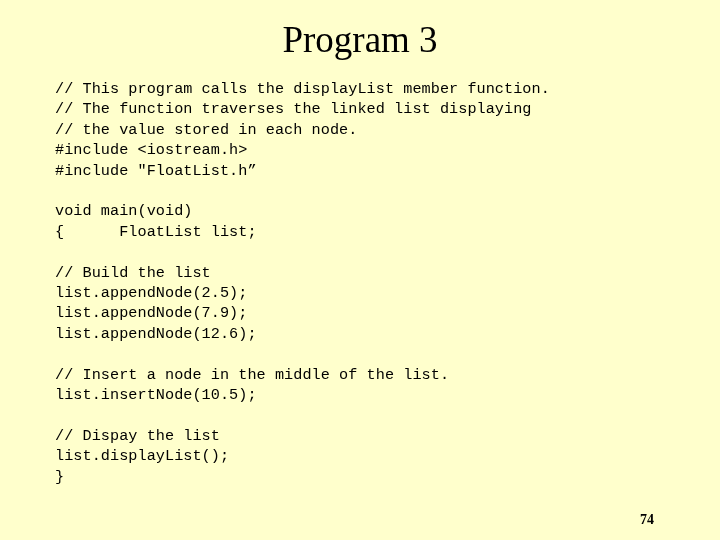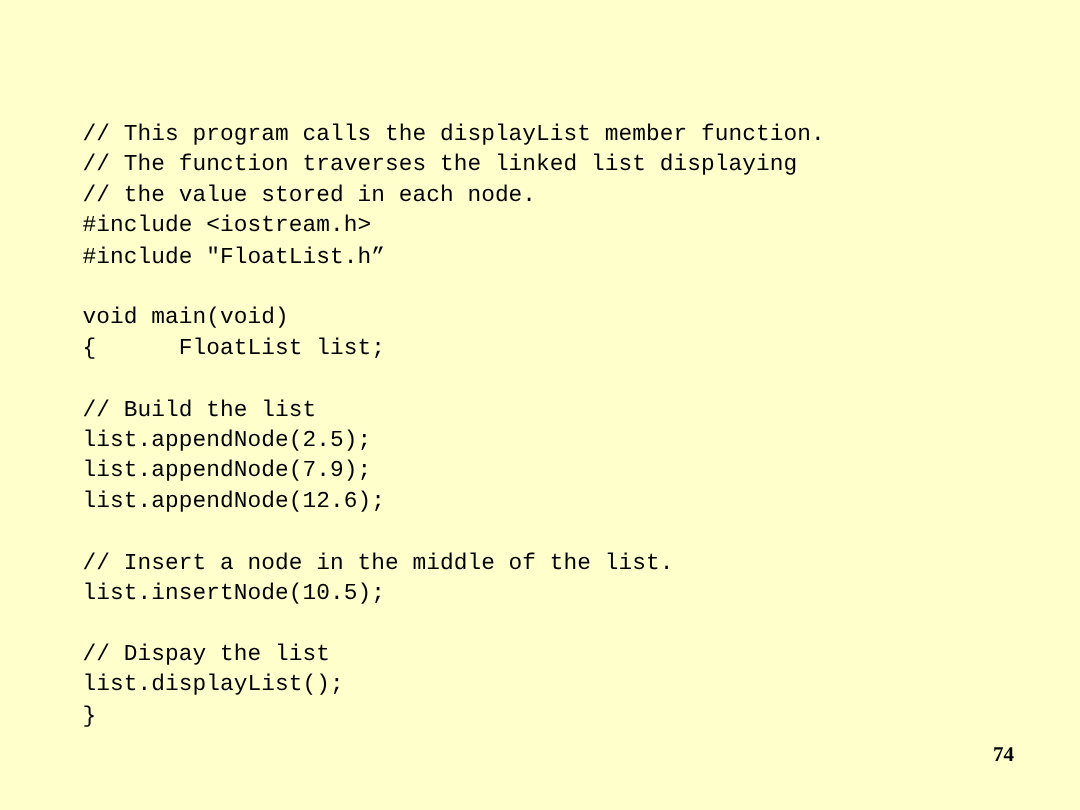--- a/index.html
+++ b/index.html
@@ -53,34 +53,35 @@
     display: block;
     min-height: 20.4px;
     white-space: pre;
   }
   .code-line.blank {
     height: 20.4px;
   }
   #page-number {
     position: absolute;
     left: 640px;
-    top: 496px;
+    top: 512px;
     width: 36px;
-    text-align: right;
+    text-align: left;
     font-family: "Liberation Serif", "DejaVu Serif", serif;
     font-size: 14px;
     font-weight: bold;
     line-height: 16px;
     color: #000000;
     white-space: pre;
   }
 </style>
 </head>
 <body>
 
 <div id="slide">
 
+  <h1 id="slide-title">Program 3</h1>
 
   <pre id="code-block"><span class="code-line">// This program calls the displayList member function.</span><span class="code-line">// The function traverses the linked list displaying</span><span class="code-line">// the value stored in each node.</span><span class="code-line">#include &lt;iostream.h&gt;</span><span class="code-line">#include "FloatList.h”</span><span class="code-line blank">&nbsp;</span><span class="code-line">void main(void)</span><span class="code-line">{      FloatList list;</span><span class="code-line blank">&nbsp;</span><span class="code-line">// Build the list</span><span class="code-line">list.appendNode(2.5);</span><span class="code-line">list.appendNode(7.9);</span><span class="code-line">list.appendNode(12.6);</span><span class="code-line blank">&nbsp;</span><span class="code-line">// Insert a node in the middle of the list.</span><span class="code-line">list.insertNode(10.5);</span><span class="code-line blank">&nbsp;</span><span class="code-line">// Dispay the list</span><span class="code-line">list.displayList();</span><span class="code-line">}</span></pre>
 
   <div id="page-number">74</div>
 
 </div>
 
 </body></html>

